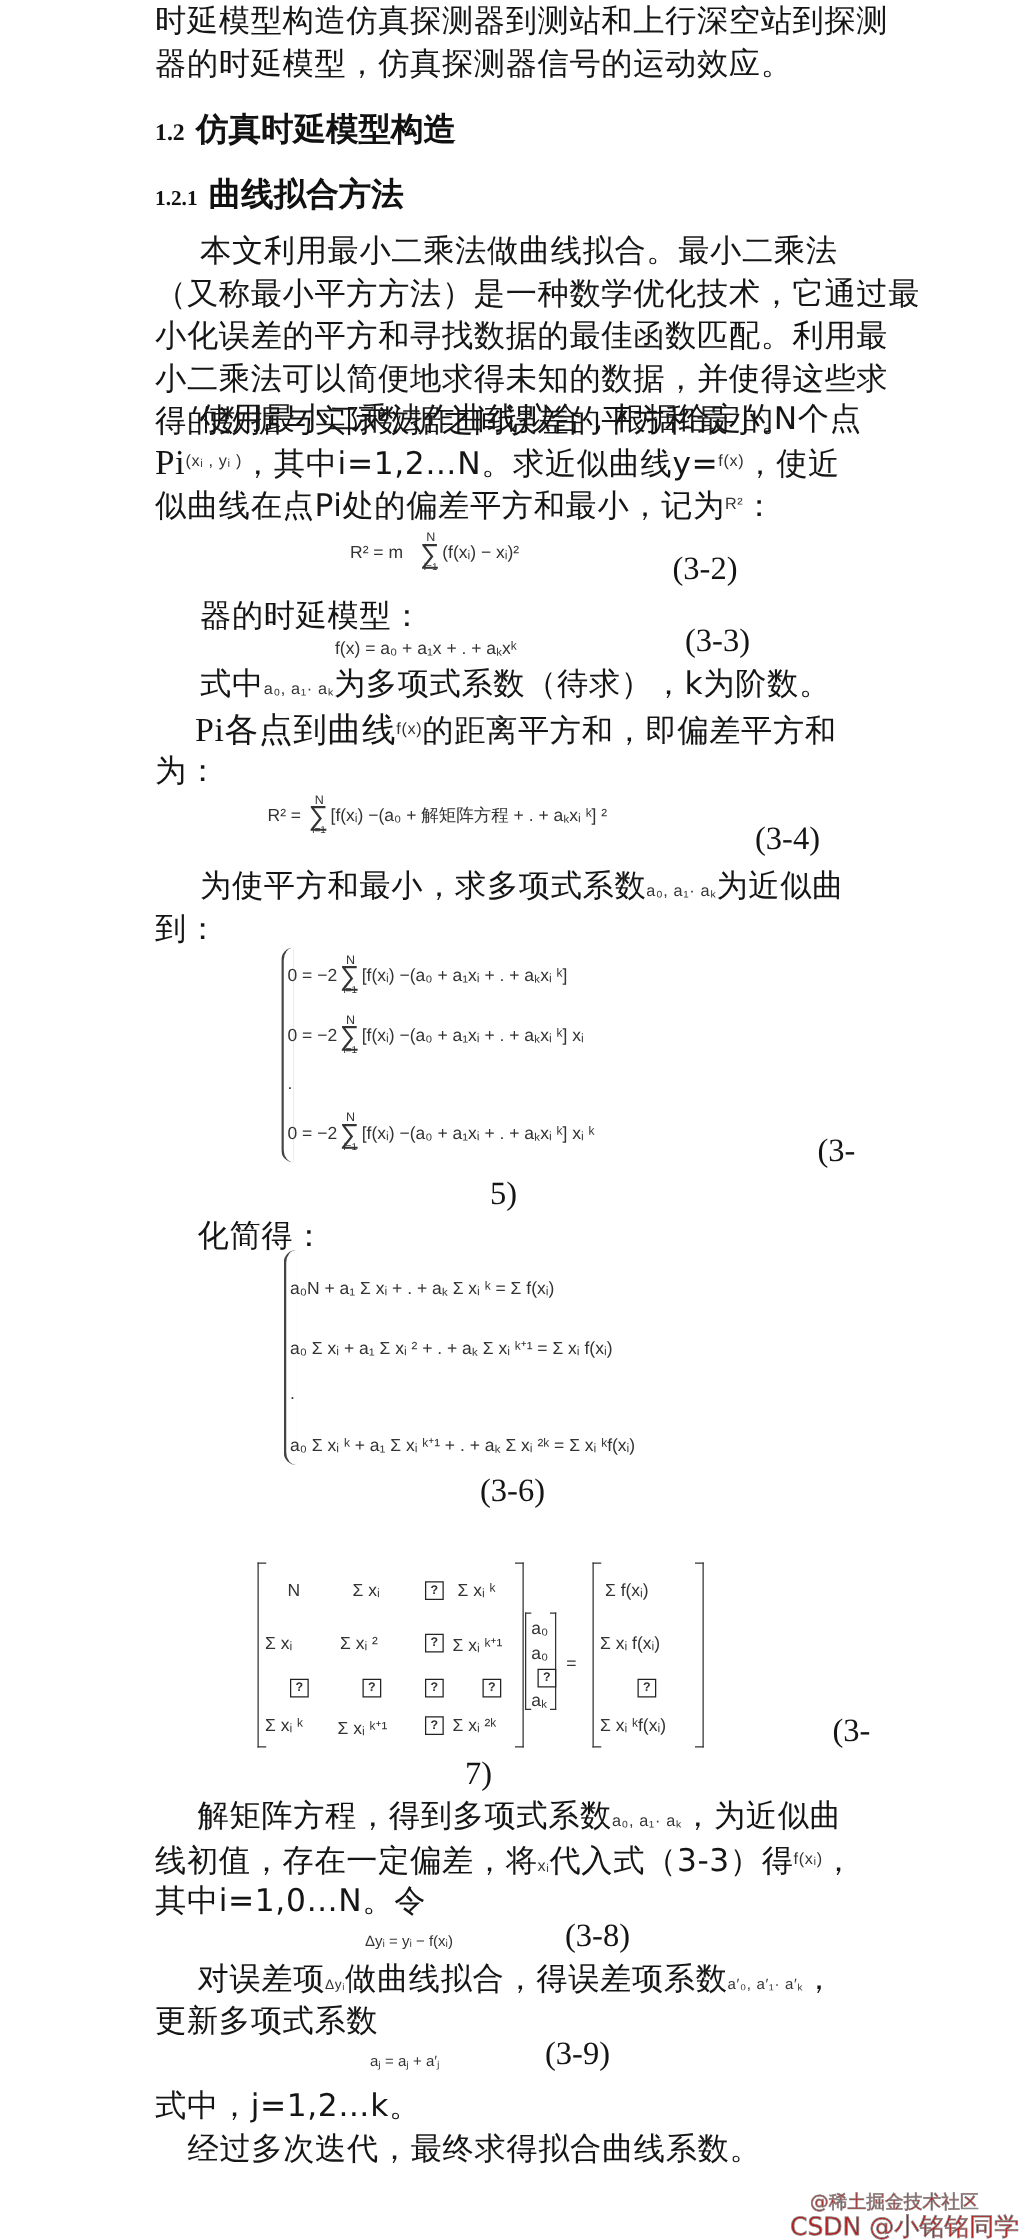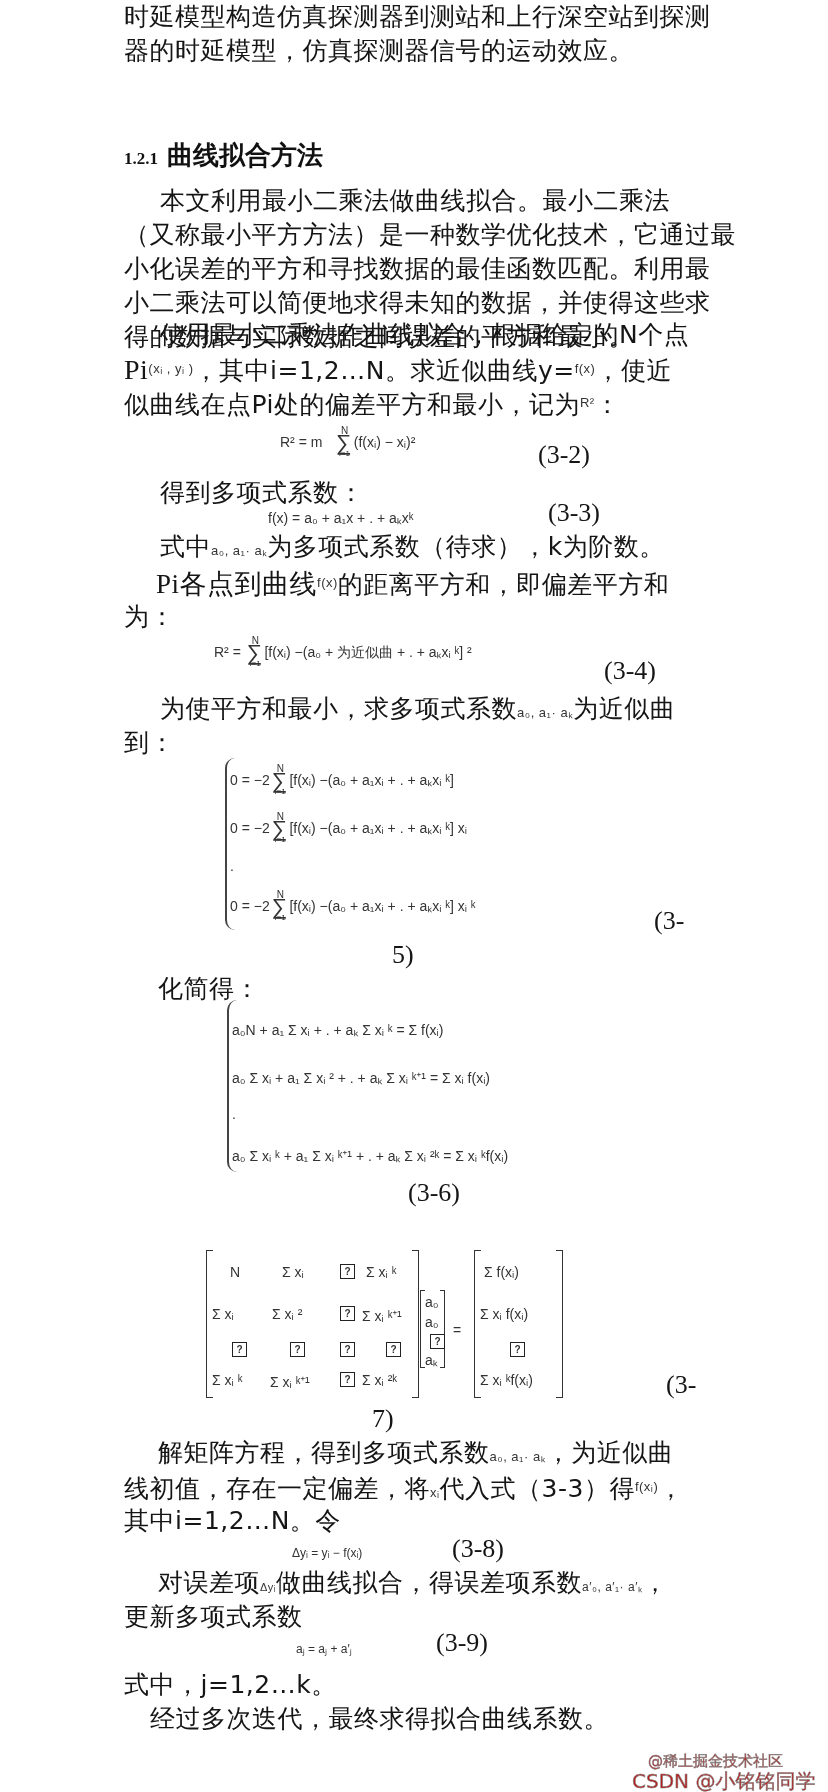--- a/index.html
+++ b/index.html
@@ -24,20 +24,24 @@
   .watermark { position:absolute; white-space:nowrap; font-family:"DejaVu Sans", sans-serif; color:#b91c1c; -webkit-text-stroke:0.6px #888; }
 </style>
 </head>
 <body>
 
 <div class="page">
 
   <div class="line" style="left:124px;top:0px;">时延模型构造仿真探测器到测站和上行深空站到探测</div>
   <div class="line" style="left:124px;top:34px;">器的时延模型，仿真探测器信号的运动效应。</div>
 
+  <div class="h2" style="left:124px;top:86px;">
+    <span class="num">1.2</span>
+    <span>仿真时延模型构造</span>
+  </div>
 
   <div class="h2" style="left:124px;top:138px;">
     <span class="num" style="font-size:17px;">1.2.1</span>
     <span>曲线拟合方法</span>
   </div>
 
   <div class="line" style="left:160px;top:184px;">本文利用最小二乘法做曲线拟合。最小二乘法</div>
   <div class="line" style="left:124px;top:218px;">（又称最小平方方法）是一种数学优化技术，它通过最</div>
   <div class="line" style="left:124px;top:252px;">小化误差的平方和寻找数据的最佳函数匹配。利用最</div>
   <div class="line" style="left:124px;top:286px;">小二乘法可以简便地求得未知的数据，并使得这些求</div>
@@ -50,36 +54,36 @@
   <div class="line" style="left:124px;top:386px;">
     <span>似曲线在点Pi处的偏差平方和最小，记为</span><span class="math" style="vertical-align:6px;">R²</span><span>：</span>
   </div>
 
   <div class="mathline" style="left:280px;top:432px;">
     <span>R² = m</span>
     &nbsp;&nbsp;<span class="sigma">∑<span class="up">N</span><span class="dn">i=1</span></span><span>(f(xᵢ) − xᵢ)²</span>
   </div>
   <div class="eqno" style="left:538px;top:440px;">(3-2)</div>
 
-  <div class="line" style="left:160px;top:476px;">得到多项式系数：</div>
+  <div class="line" style="left:160px;top:476px;">器的时延模型：</div>
   <div class="mathline" style="left:268px;top:508px;">f(x) = a₀ + a₁x + .   + aₖxᵏ</div>
   <div class="eqno" style="left:548px;top:498px;">(3-3)</div>
 
   <div class="line" style="left:160px;top:530px;">
     <span>式中</span><span class="math">a₀, a₁·  aₖ</span><span>为多项式系数（待求），k为阶数。</span>
   </div>
 
   <div class="line" style="left:156px;top:566px;">
     <span class="serif" style="font-size:27px;">Pi各点到曲线</span><span class="math" style="vertical-align:6px;">f(x)</span><span>的距离平方和，即偏差平方和</span>
   </div>
   <div class="line" style="left:124px;top:600px;">为：</div>
 
   <div class="mathline" style="left:214px;top:642px;">
     <span>R² =</span>
-    <span class="sigma">∑<span class="up">N</span><span class="dn">i=1</span></span><span>[f(xᵢ) −(a₀ + 为近似曲  + .    + aₖxᵢ ᵏ] ²</span>
+    <span class="sigma">∑<span class="up">N</span><span class="dn">i=1</span></span><span>[f(xᵢ) −(a₀ + 解矩阵方程  + .    + aₖxᵢ ᵏ] ²</span>
   </div>
   <div class="eqno" style="left:604px;top:656px;">(3-4)</div>
 
   <div class="line" style="left:160px;top:692px;">
     <span>为使平方和最小，求多项式系数</span><span class="math">a₀, a₁·  aₖ</span><span>为近似曲</span>
   </div>
   <div class="line" style="left:124px;top:726px;">到：</div>
 
   <div class="brace" style="left:225px;top:758px;width:8px;height:172px;"></div>
   <div class="mathline" style="left:230px;top:770px;">
@@ -95,21 +99,21 @@
   <div class="eqno" style="left:654px;top:906px;">(3-</div>
   <div class="eqno" style="left:392px;top:940px;">5)</div>
 
   <div class="line" style="left:158px;top:972px;">化简得：</div>
 
   <div class="brace" style="left:227px;top:1000px;width:8px;height:172px;"></div>
   <div class="mathline" style="left:232px;top:1020px;">a₀N + a₁ Σ xᵢ  + .    + aₖ Σ xᵢ ᵏ  =  Σ f(xᵢ)</div>
   <div class="mathline" style="left:232px;top:1068px;">a₀ Σ xᵢ  + a₁ Σ xᵢ ²  + .    + aₖ Σ xᵢ ᵏ⁺¹  =  Σ xᵢ f(xᵢ)</div>
   <div class="mathline" style="left:232px;top:1106px;">.</div>
   <div class="mathline" style="left:232px;top:1146px;">a₀ Σ xᵢ ᵏ  + a₁ Σ xᵢ ᵏ⁺¹  + .    + aₖ Σ xᵢ ²ᵏ  =  Σ xᵢ ᵏf(xᵢ)</div>
-  <div class="eqno" style="left:384px;top:1178px;margin-left:24px;">(3-6)</div>
+  <div class="eqno" style="left:384px;top:1178px;">(3-6)</div>
 
 
   <div class="bracket l" style="left:206px;top:1250px;height:146px;"></div>
   <div class="bracket r" style="left:412px;top:1250px;height:146px;"></div>
 
   <div class="cell" style="left:230px;top:1264px;">N</div>
   <div class="cell" style="left:282px;top:1264px;">Σ xᵢ</div>
   <div class="cell" style="left:340px;top:1262px;"><span class="qbox">?</span></div>
   <div class="cell" style="left:366px;top:1264px;">Σ xᵢ ᵏ</div>
 
@@ -146,21 +150,21 @@
 
   <div class="eqno" style="left:666px;top:1370px;">(3-</div>
   <div class="eqno" style="left:372px;top:1404px;">7)</div>
 
   <div class="line" style="left:158px;top:1436px;">
     <span>解矩阵方程，得到多项式系数</span><span class="math">a₀, a₁·  aₖ</span><span>，为近似曲</span>
   </div>
   <div class="line" style="left:124px;top:1470px;">
     <span>线初值，存在一定偏差，将</span><span class="math">xᵢ</span><span>代入式（3-3）得</span><span class="math" style="vertical-align:6px;">f(xᵢ)</span><span>，</span>
   </div>
-  <div class="line" style="left:124px;top:1504px;">其中i=1,2…N。令</div>
+  <div class="line" style="left:124px;top:1504px;">其中i=1,0…N。令</div>
 
   <div class="mathline" style="left:292px;top:1546px;font-size:12px;">Δyᵢ  = yᵢ − f(xᵢ)</div>
   <div class="eqno" style="left:452px;top:1534px;">(3-8)</div>
 
   <div class="line" style="left:158px;top:1566px;">
     <span>对误差项</span><span class="math" style="font-size:11px;">Δyᵢ</span><span>做曲线拟合，得误差项系数</span><span class="math" style="font-size:12px;">a′₀, a′₁·  a′ₖ</span><span>，</span>
   </div>
   <div class="line" style="left:124px;top:1600px;">更新多项式系数</div>
 
   <div class="mathline" style="left:296px;top:1640px;font-size:12px;">aⱼ  = aⱼ  + a′ⱼ</div>

